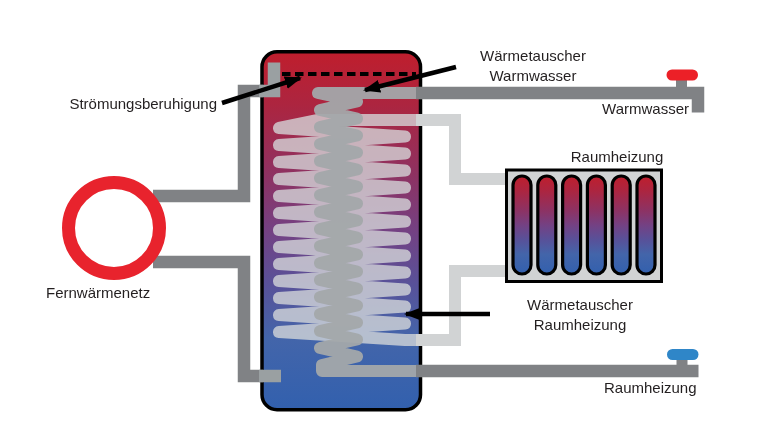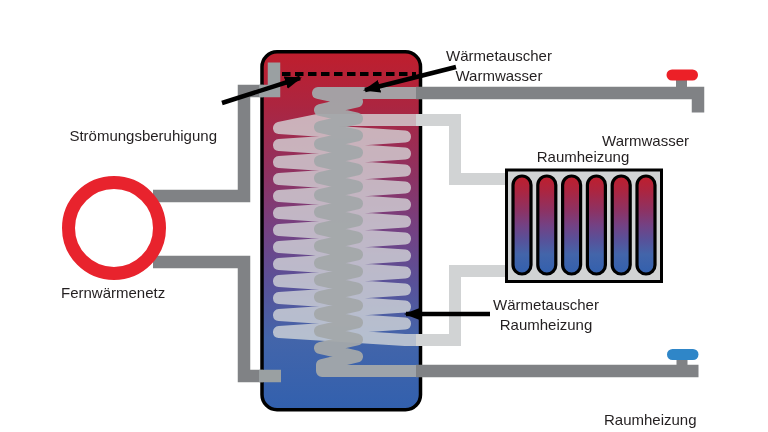--- a/index.html
+++ b/index.html
@@ -11,22 +11,22 @@
     overflow:hidden;
   }
   #diagram-svg{position:absolute;left:0;top:0;}
   .label{
     position:absolute;
     font-size:15px;
     line-height:20px;
     color:#231f20;
     white-space:nowrap;
   }
-  .label.right{text-align:right;margin-top:32px;}
-  .label.center{text-align:center;}
+  .label.right{text-align:right;}
+  .label.center{text-align:center;margin-left:34px;}
 </style>
 </head>
 <body>
 
 <div id="stage">
 
   <svg id="diagram-svg" width="768" height="432" viewBox="0 0 768 432">
     <defs>
       <linearGradient id="thermalGrad" x1="0" y1="0" x2="0" y2="1">
         <stop offset="0" stop-color="#bf1e2d"></stop>
@@ -93,17 +93,17 @@
 
   <div class="label right" style="left:599px;top:99px;width:90px;">Warmwasser</div>
 
   <div class="label center" style="left:523px;top:147px;width:120px;">Raumheizung</div>
 
   <div class="label center" style="left:486px;top:295px;width:120px;">
     <div>Wärmetauscher</div>
     <div>Raumheizung</div>
   </div>
 
-  <div class="label" style="left:61px;top:283px;">Fernwärmenetz</div>
+  <div class="label" style="left:46px;top:283px;">Fernwärmenetz</div>
 
   <div class="label right" style="left:604px;top:378px;width:90px;">Raumheizung</div>
 
 </div>
 
 </body></html>

